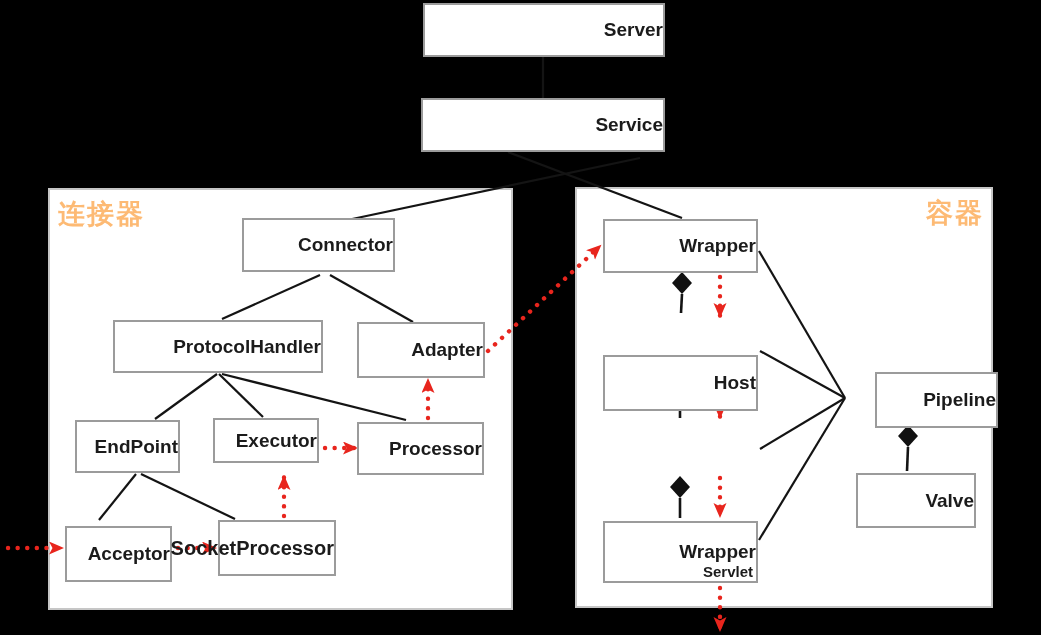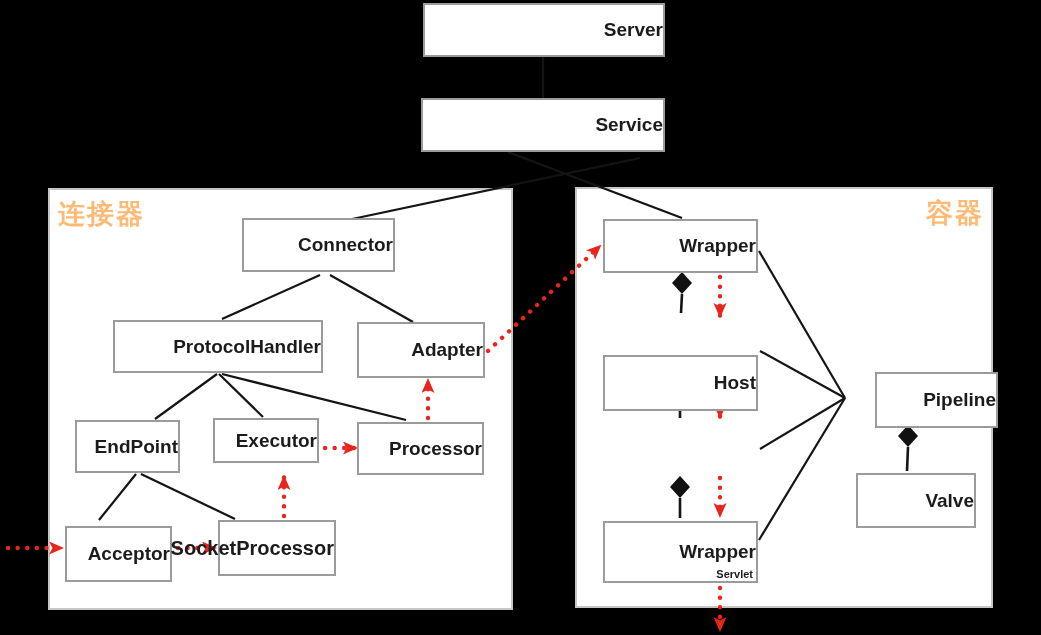--- a/index.html
+++ b/index.html
@@ -15,21 +15,21 @@
     position:absolute; font-size:27px; font-weight:bold; color:#fdba74;
     letter-spacing:2px; z-index:4;
   }
   svg.overlay { position:absolute; left:0; top:0; z-index:2; }
   .node {
     position:absolute; background:#ffffff; border:2px solid #9b9b9b;
     box-sizing:border-box; display:flex; align-items:center; justify-content:flex-end;
     font-size:19px; font-weight:bold; color:#1b1b1b; z-index:3;
   }
   .node .sub-label {
-    position:absolute; right:3px; bottom:1px; font-size:11px; font-weight:bold;
+    position:absolute; right:3px; bottom:1px; font-size:15px; font-weight:bold;
   }
   
   .n-server   { left:423px; top:3px;   width:242px; height:54px; }
   .n-service  { left:421px; top:98px;  width:244px; height:54px; }
   .n-connector{ left:242px; top:218px; width:153px; height:54px; }
   .n-protocolhandler { left:113px; top:320px; width:210px; height:53px; }
   .n-adapter  { left:357px; top:322px; width:128px; height:56px; }
   .n-endpoint { left:75px;  top:420px; width:105px; height:53px; }
   .n-executor { left:213px; top:418px; width:106px; height:45px; }
   .n-processor{ left:357px; top:422px; width:127px; height:53px; }

